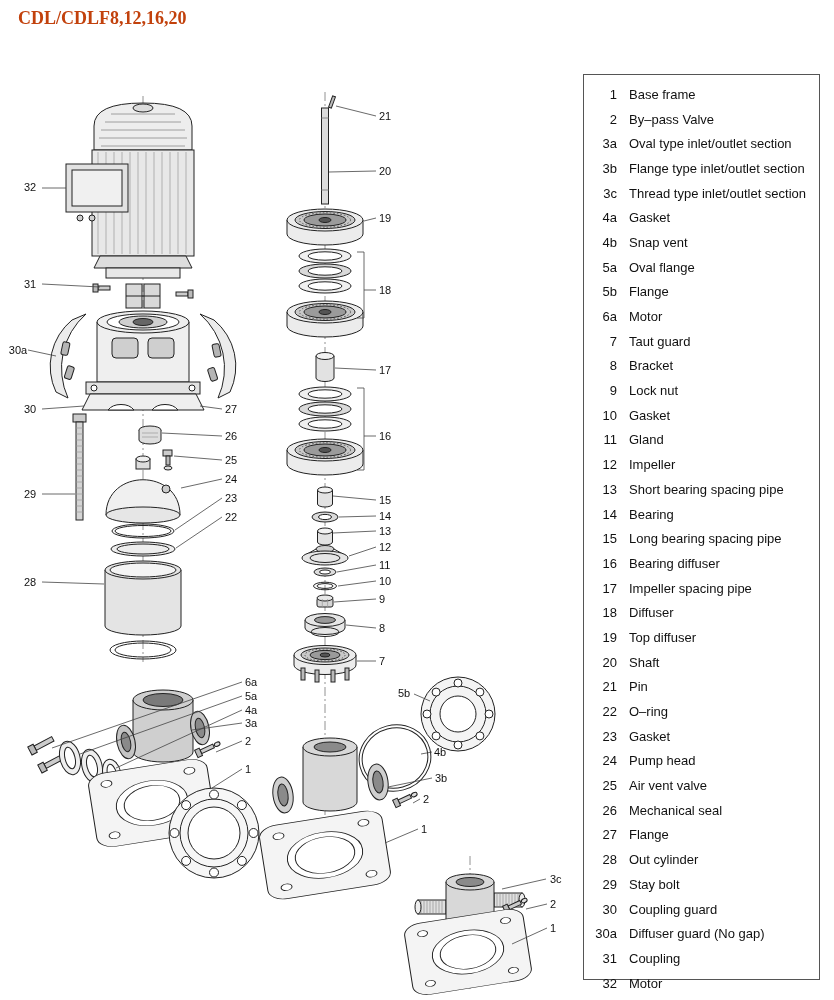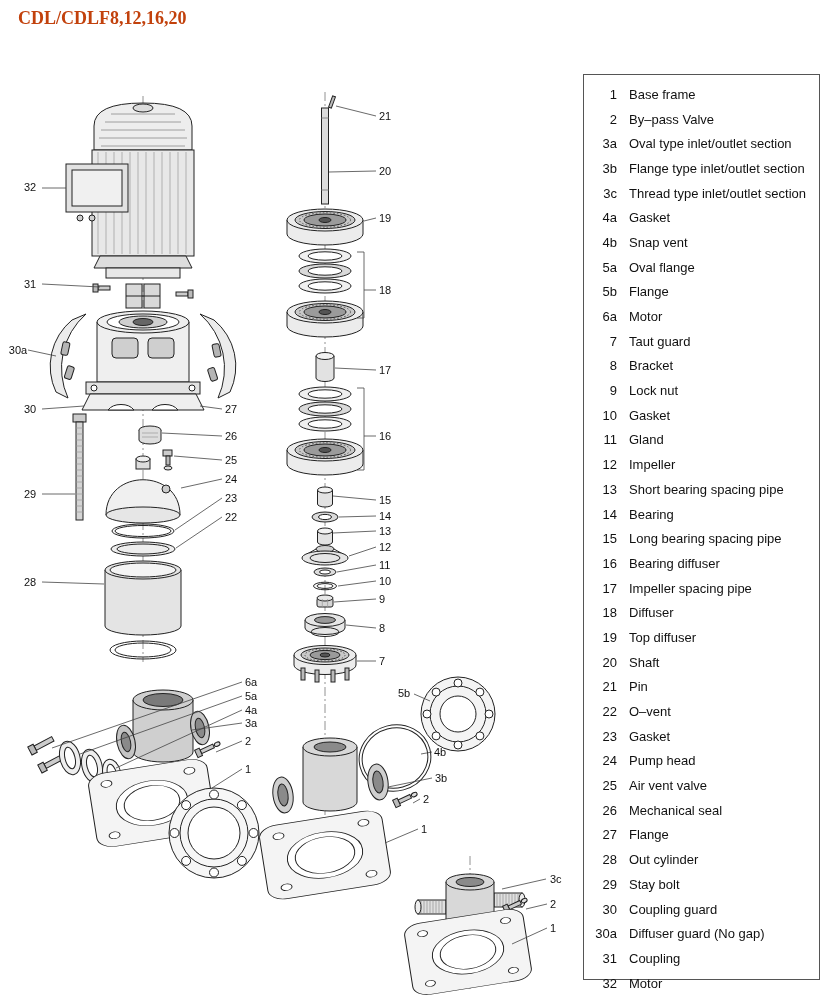--- a/index.html
+++ b/index.html
@@ -536,21 +536,21 @@
     <div class="row">
       <span class="num">20</span>
       <span class="lbl">Shaft</span>
     </div>
     <div class="row">
       <span class="num">21</span>
       <span class="lbl">Pin</span>
     </div>
     <div class="row">
       <span class="num">22</span>
-      <span class="lbl">O–vent</span>
+      <span class="lbl">O–ring</span>
     </div>
     <div class="row">
       <span class="num">23</span>
       <span class="lbl">Gasket</span>
     </div>
     <div class="row">
       <span class="num">24</span>
       <span class="lbl">Pump head</span>
     </div>
     <div class="row">

